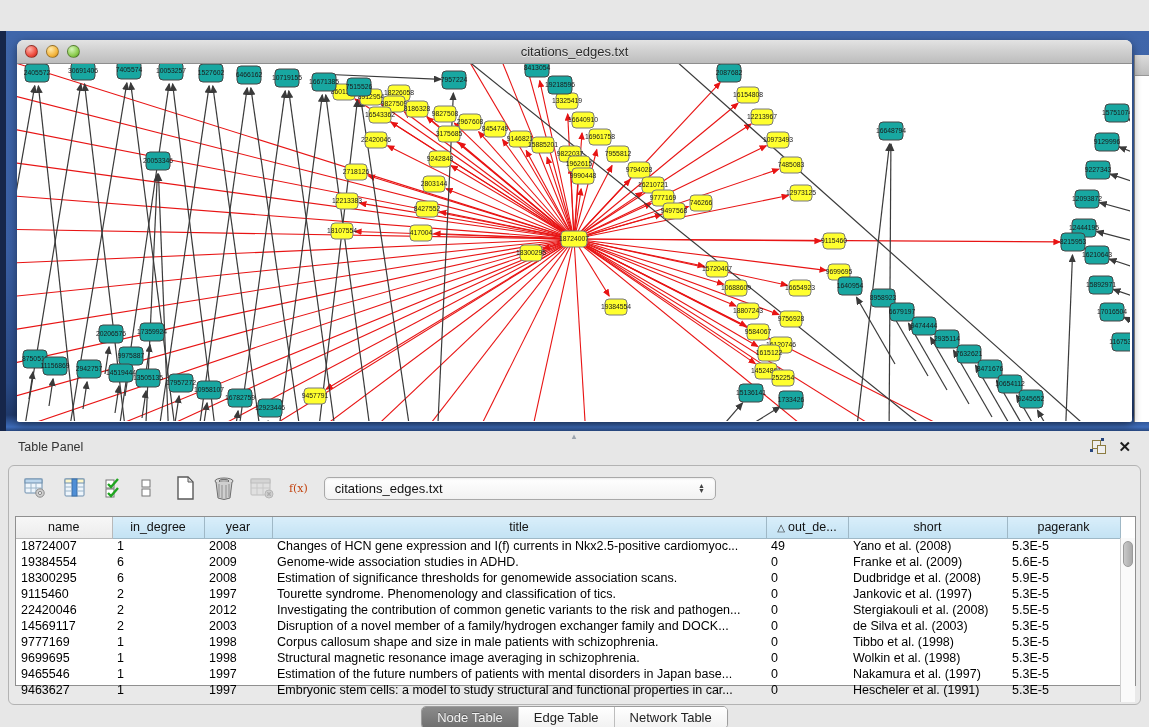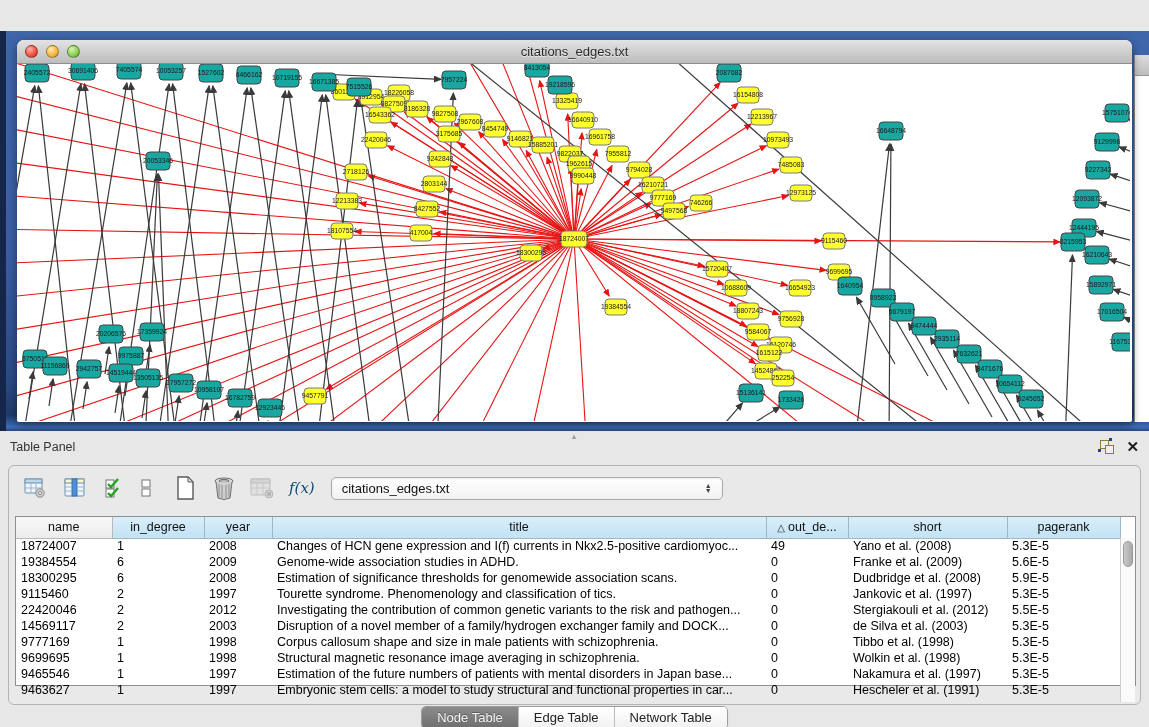--- a/index.html
+++ b/index.html
@@ -26,34 +26,34 @@
   .light { width:13px; height:13px; border-radius:50%; border:1px solid rgba(0,0,0,.35); }
   .light.red    { background:radial-gradient(circle at 35% 30%, #ffb2a8, #ee4d40 60%, #b22015); }
   .light.yellow { background:radial-gradient(circle at 35% 30%, #ffe9a8, #f4b63f 60%, #c07f10); }
   .light.green  { background:radial-gradient(circle at 35% 30%, #d3f5b8, #8ccc4e 60%, #4f8f1d); }
   .canvas-wrap { position:relative; width:1113px; height:357px; background:#fff; overflow:hidden; }
   .canvas-wrap svg { position:absolute; left:0; top:0; }
 
   
   .panel-section { position:absolute; left:0; top:400px; width:1149px; height:327px; background:#e7e7e7; }
   .splitter-grip { position:absolute; left:567px; top:2px; width:14px; height:7px; color:#9aa3ad; font-size:9px; line-height:7px; text-align:center; }
-  .panel-header { position:relative; height:31px; display:flex; align-items:center; padding:0 10px; }
+  .panel-header { position:relative; height:31px; display:flex; align-items:center; padding:0 18px; }
   .panel-title { font-size:12.5px; color:#333; }
   .panel-header-icons { margin-left:auto; display:flex; align-items:center; gap:12px; }
   .float-icon { position:relative; width:14px; height:14px; }
   .float-icon .sq1 { position:absolute; left:0; top:0; width:9px; height:9px; border:1.5px solid #8c7c42; background:#efefef; }
   .float-icon .sq2 { position:absolute; left:5px; top:5px; width:9px; height:9px; border:1.5px solid #8c7c42; background:#efefef; }
   .float-icon .dot { position:absolute; width:3px; height:3px; background:#27457c; }
   .close-x { font-size:15px; font-weight:bold; color:#1c1c1c; line-height:14px; }
 
   .content-box { position:absolute; left:8px; top:34px; width:1133px; height:240px;
     border:1px solid #b3b3b3; border-radius:6px; background:#e9e9e9; }
   .toolbar { position:relative; height:44px; display:flex; align-items:center; padding-left:14px; }
   .tb-icon { display:flex; align-items:center; justify-content:center; }
-  .fx-glyph { font-family:"DejaVu Serif",serif; font-style:italic; font-size:15px; color:#0c4a6e; }
+  .fx-glyph { font-family:"DejaVu Serif",serif; font-size:11px; color:#c2410c; }
   .combo { position:relative; margin-left:16px; width:392px; height:23px; background:linear-gradient(180deg,#ffffff,#f2f2f2);
     border:1px solid #a9a9a9; border-radius:5px; display:flex; align-items:center; padding:0 10px;
     box-shadow:inset 0 1px 2px rgba(0,0,0,.08); }
   .combo-text { font-size:13px; color:#111; }
   .combo-stepper { margin-left:auto; display:flex; flex-direction:column; line-height:5px; color:#444; font-size:7px; }
 
   .table-wrap { position:absolute; left:6px; top:50px; width:1121px; height:170px; background:#fff; border:1px solid #8f8f8f; }
   table.data { border-collapse:collapse; table-layout:fixed; width:1104px; }
   table.data th { height:21px; font-size:12.5px; font-weight:normal; color:#111;
     background:linear-gradient(180deg,#d9eefa,#c3e2f3); border:1px solid #9fb8c6; border-top:none; text-align:center; }
@@ -815,21 +815,21 @@
                 <td>0</td>
                 <td>Jankovic et al. (1997)</td>
                 <td>5.3E-5</td>
               </tr>
               <tr>
                 <td>22420046</td>
                 <td>2</td>
                 <td>2012</td>
                 <td>Investigating the contribution of common genetic variants to the risk and pathogen...</td>
                 <td>0</td>
-                <td>Stergiakouli et al. (2012)</td>
+                <td>Stergiakouli et al. (2008)</td>
                 <td>5.5E-5</td>
               </tr>
               <tr>
                 <td>14569117</td>
                 <td>2</td>
                 <td>2003</td>
                 <td>Disruption of a novel member of a family/hydrogen exchanger family and DOCK...</td>
                 <td>0</td>
                 <td>de Silva et al. (2003)</td>
                 <td>5.3E-5</td>

